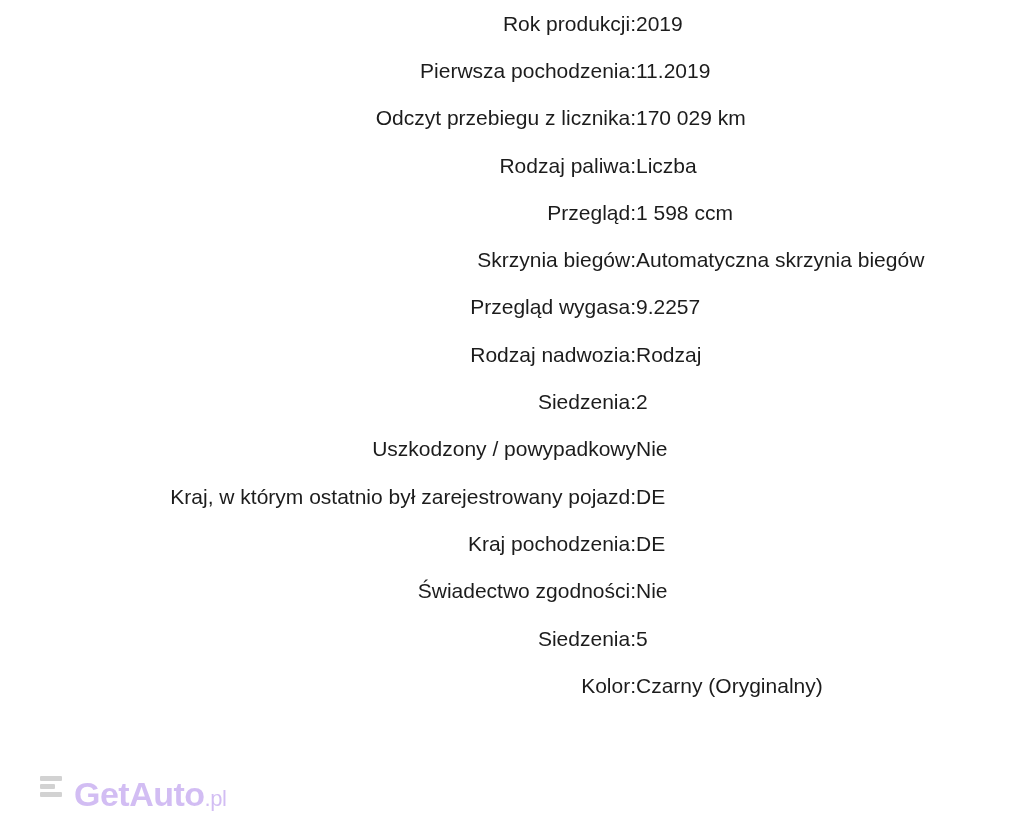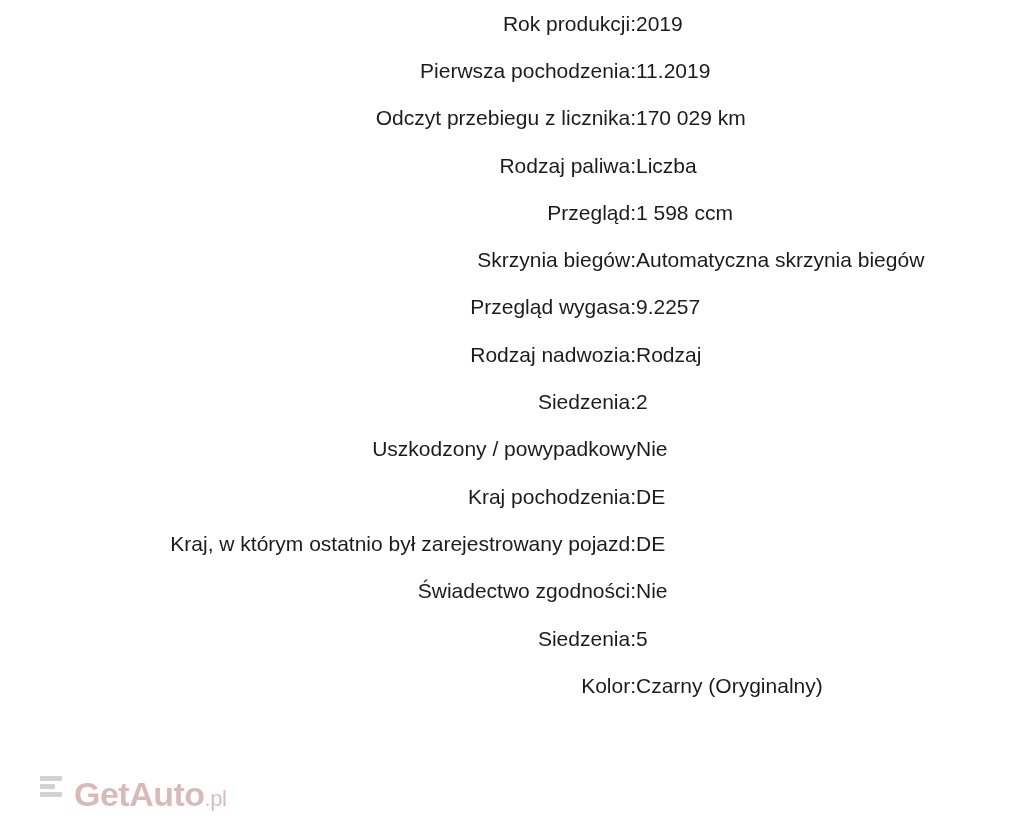--- a/index.html
+++ b/index.html
@@ -68,21 +68,21 @@
     background: #6e6e6e;
     border-radius: 1px;
   }
   .wm-mark span:nth-child(1) { top: 2px;  width: 22px; }
   .wm-mark span:nth-child(2) { top: 10px; width: 15px; }
   .wm-mark span:nth-child(3) { top: 18px; width: 22px; }
   .wm-text {
     font-size: 34px;
     font-weight: 700;
     letter-spacing: -0.5px;
-    color: #7f1d1d;
+    color: #6d28d9;
     line-height: 34px;
     margin-top: 20px;
   }
   .wm-text .wm-suffix {
     font-size: 22px;
     font-weight: 400;
   }
 </style>
 </head>
 <body>
@@ -123,25 +123,25 @@
     </tr>
     <tr class="spec-row">
       <td class="spec-label">Siedzenia:</td>
       <td class="spec-value">2</td>
     </tr>
     <tr class="spec-row">
       <td class="spec-label">Uszkodzony / powypadkowy</td>
       <td class="spec-value">Nie</td>
     </tr>
     <tr class="spec-row">
-      <td class="spec-label">Kraj pochodzenia:</td>
+      <td class="spec-label">Kraj, w którym ostatnio był zarejestrowany pojazd:</td>
       <td class="spec-value">DE</td>
     </tr>
     <tr class="spec-row">
-      <td class="spec-label">Kraj, w którym ostatnio był zarejestrowany pojazd:</td>
+      <td class="spec-label">Kraj pochodzenia:</td>
       <td class="spec-value">DE</td>
     </tr>
     <tr class="spec-row">
       <td class="spec-label">Świadectwo zgodności:</td>
       <td class="spec-value">Nie</td>
     </tr>
     <tr class="spec-row">
       <td class="spec-label">Siedzenia:</td>
       <td class="spec-value">5</td>
     </tr>

